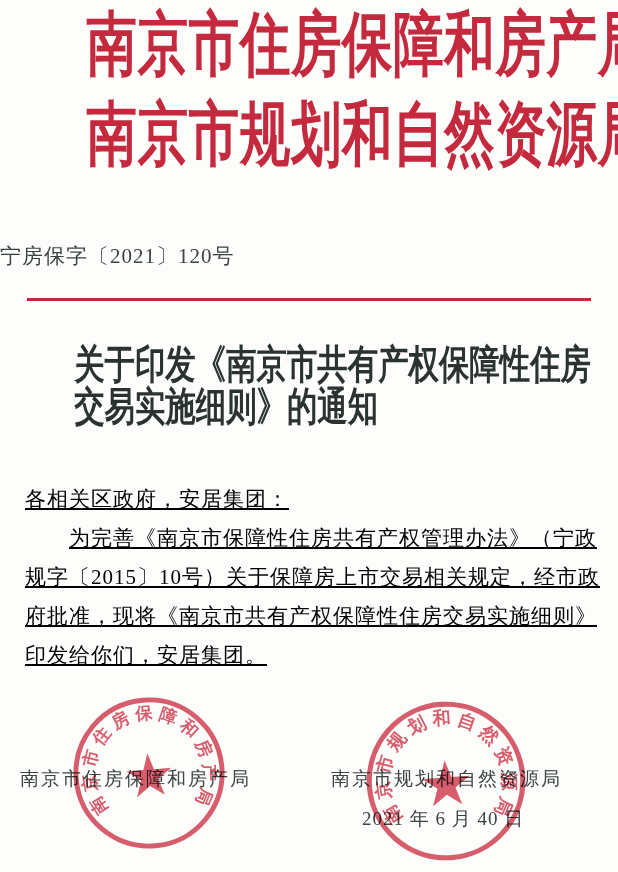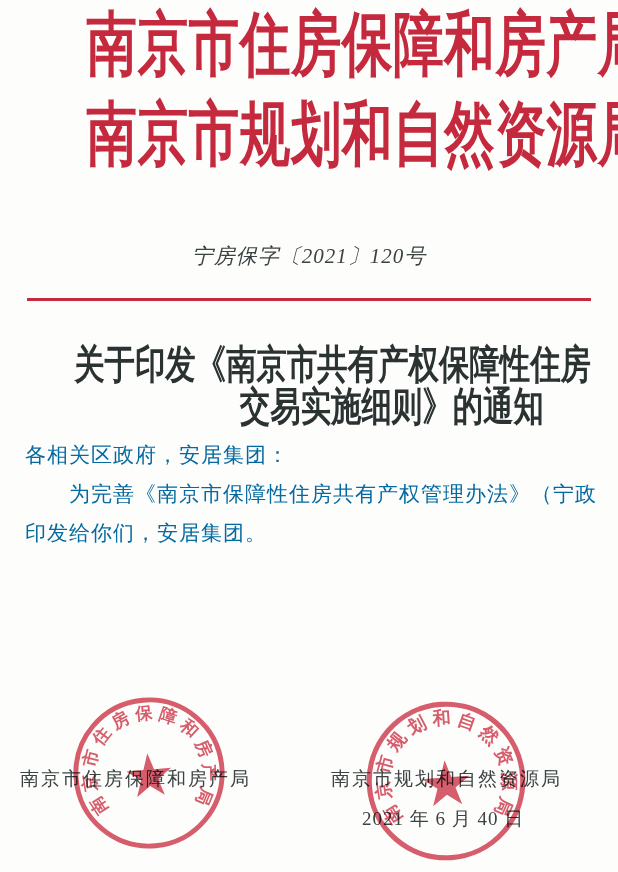--- a/index.html
+++ b/index.html
@@ -13,40 +13,40 @@
     position:absolute;left:0;width:618px;text-align:center;
     font-size:70px;line-height:86px;font-weight:700;
     color:#c5293d;white-space:nowrap;
     transform:scaleX(.72);transform-origin:center;
     letter-spacing:1px;
   }
   .hdr1{top:2px;}
   .hdr2{top:92px;}
   
   .docno{
-    position:absolute;left:0;top:242px;width:618px;text-align:center;
-    font-size:21px;color:#3a4242;letter-spacing:1px;font-style:italic;
+    position:absolute;left:0;top:242px;width:618px;text-align:left;
+    font-size:21px;color:#3a4242;letter-spacing:1px;
   }
   
   .rule{
     position:absolute;left:27px;top:298px;width:564px;height:3px;
     background:#c5293d;
   }
   
   .title{
-    position:absolute;left:0;top:344px;width:618px;text-align:right;
+    position:absolute;left:0;top:344px;width:618px;text-align:left;
     font-size:40px;line-height:42px;font-weight:700;color:#2a3232;
     white-space:nowrap;
   }
   .title div{transform:scaleX(.76);transform-origin:center;}
   
   .body{
-    position:absolute;left:25px;top:436px;width:570px;
-    font-size:21px;line-height:39px;color:#0369a1;
-    letter-spacing:1px;white-space:nowrap;
+    position:absolute;left:25px;top:480px;width:570px;
+    font-size:21px;line-height:39px;color:#000000;
+    letter-spacing:1px;white-space:nowrap;text-decoration:underline;
   }
   .bline{height:39px;}
   .indent{padding-left:44px;}
   
   .orgname{
     position:absolute;top:766px;font-size:19px;color:#3b4343;
     letter-spacing:2px;white-space:nowrap;
   }
   .org-left{left:20px;}
   .org-right{left:331px;}
@@ -81,20 +81,22 @@
   <div class="rule"></div>
 
   <div class="title">
     <div>关于印发《南京市共有产权保障性住房</div>
     <div>交易实施细则》的通知</div>
   </div>
 
   <div class="body">
     <div class="bline">各相关区政府，安居集团：</div>
     <div class="bline indent">为完善《南京市保障性住房共有产权管理办法》（宁政</div>
+    <div class="bline">规字〔2015〕10号）关于保障房上市交易相关规定，经市政</div>
+    <div class="bline">府批准，现将《南京市共有产权保障性住房交易实施细则》</div>
     <div class="bline">印发给你们，安居集团。</div>
   </div>
 
   <div class="orgname org-left">南京市住房保障和房产局</div>
   <div class="orgname org-right">南京市规划和自然资源局</div>
   <div class="dateline">2021 年 6 月 40 日</div>
 
   <svg class="seal seal-left" viewBox="0 0 160 160" aria-hidden="true">
     <circle class="seal-ring" cx="80" cy="80" r="74"></circle>
     <polygon class="seal-star" points="80,60 85.4,76.6 102.8,76.6 88.7,86.8 94.1,103.4 80,93.2 65.9,103.4 71.3,86.8 57.2,76.6 74.6,76.6"></polygon>

